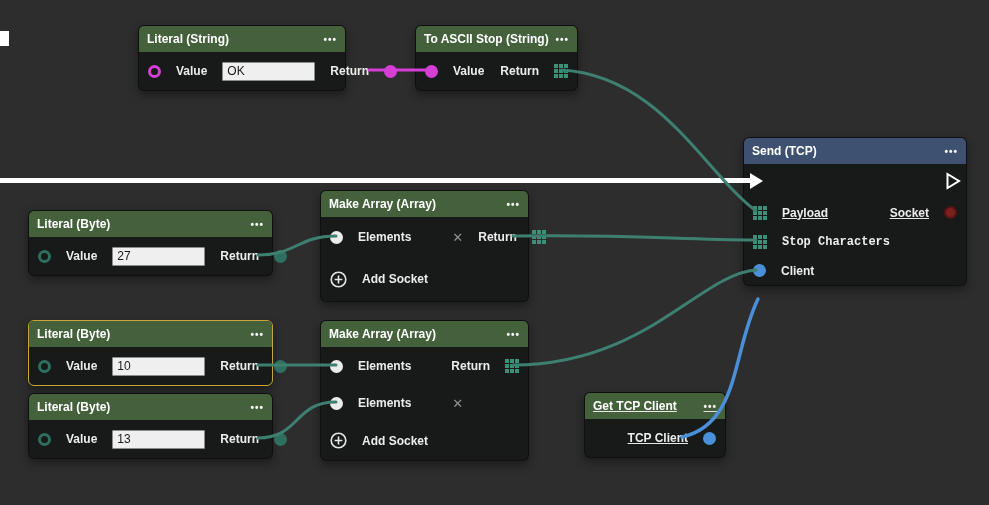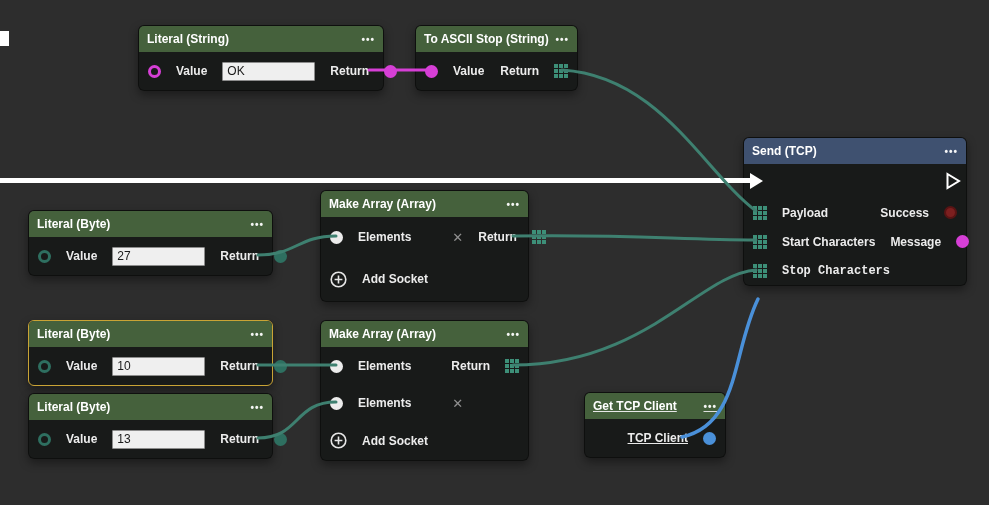--- a/index.html
+++ b/index.html
@@ -83,21 +83,21 @@
     <path class="wire-magenta" d="M369,70 C390,70 410,70 430,70"></path>
     <path class="wire-teal" d="M562,70 C660,76 704,172 756,211"></path>
     <path class="wire-teal" d="M258,255 C296,255 298,236 336,236"></path>
     <path class="wire-teal" d="M513,236 C630,234 680,240 756,240"></path>
     <path class="wire-teal" d="M258,365 C285,365 308,365 336,365"></path>
     <path class="wire-teal" d="M258,438 C300,438 294,402 336,402"></path>
     <path class="wire-teal" d="M513,365 C645,365 700,274 756,270"></path>
     <path class="wire-blue" d="M682,437 C740,424 732,352 758,299"></path>
   </svg>
 
-  <div class="node" style="left:138px; top:25px; width:246px;">
+  <div class="node" style="left:138px; top:25px; width:208px;">
     <div class="node-header hdr-green">
       <span>Literal (String)</span>
       <span class="menu-dots">•••</span>
     </div>
     <div class="row" style="height:38px;">
       <span class="port ring-magenta"></span>
       <span class="lbl">Value</span>
       <input class="value-input" value="OK" style="">
       <span class="lbl push">Return</span>
       <span class="port fill-magenta"></span>
@@ -123,35 +123,33 @@
       <span class="menu-dots">•••</span>
     </div>
     <div class="exec-row">
       <svg class="tri" width="15" height="18" viewBox="0 0 15 18">
           <path d="M1,1 L14,9 L1,17 Z" fill="#ffffff"></path>
         </svg>
       <svg class="tri" width="15" height="18" viewBox="0 0 15 18">
           <path d="M1.5,2 L13,9 L1.5,16 Z" fill="none" stroke="#ffffff" stroke-width="2"></path>
         </svg>
     </div>
+    <div class="row" style="height:29px;text-decoration:underline;">
+      <span class="grid-port"></span>
+      <span class="lbl">Payload</span>
+      <span class="lbl push">Socket</span>
+      <span class="port fill-red"></span>
+    </div>
+    <div class="row" style="height:29px;font-family:Liberation Mono, monospace;">
+      <span class="grid-port"></span>
+      <span class="lbl">Stop Characters</span>
+    </div>
     <div class="row" style="height:29px;">
-      <span class="grid-port"></span>
-      <span class="lbl">Payload</span>
-      <span class="lbl push">Success</span>
-      <span class="port fill-red"></span>
-    </div>
-    <div class="row" style="height:29px;">
-      <span class="grid-port"></span>
-      <span class="lbl">Start Characters</span>
-      <span class="lbl push">Message</span>
-      <span class="port fill-magenta"></span>
-    </div>
-    <div class="row" style="height:29px;font-family:Liberation Mono, monospace;">
-      <span class="grid-port"></span>
-      <span class="lbl">Stop Characters</span>
+      <span class="port fill-blue"></span>
+      <span class="lbl">Client</span>
     </div>
   </div>
 
   <div class="node" style="left:28px; top:210px; width:245px;">
     <div class="node-header hdr-green">
       <span>Literal (Byte)</span>
       <span class="menu-dots">•••</span>
     </div>
     <div class="row" style="height:38px;">
       <span class="port ring-teal"></span>

